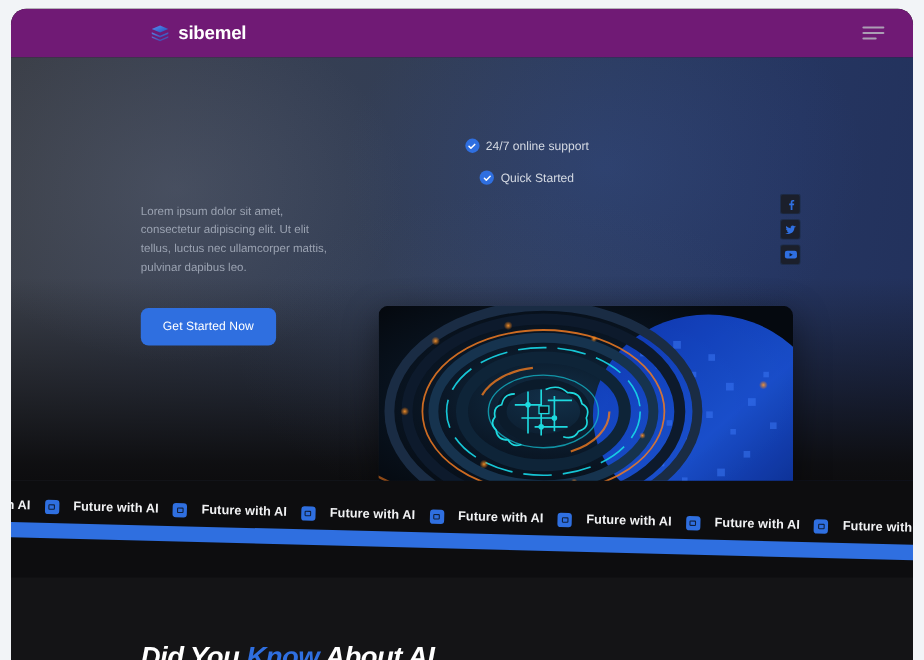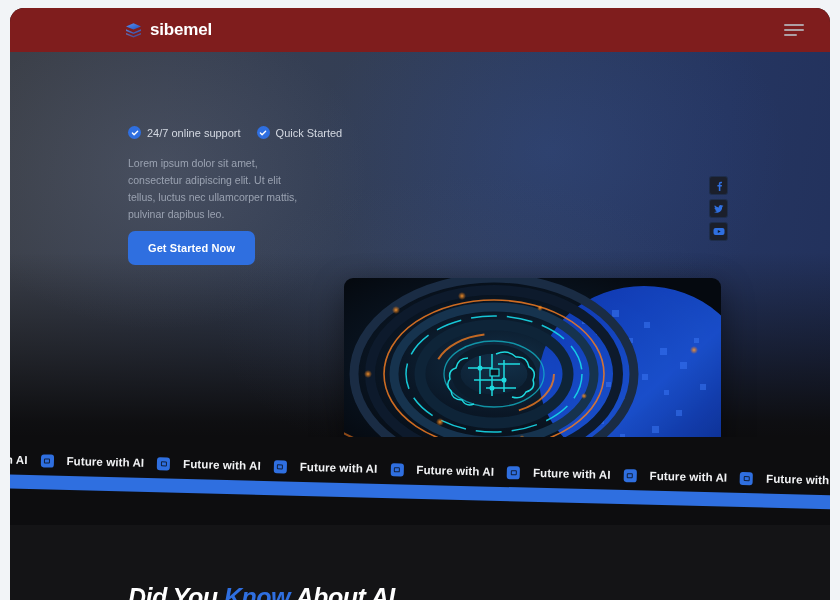--- a/index.html
+++ b/index.html
@@ -29,25 +29,25 @@
     height: 592px;
     background: #0d0d0f;
     border-radius: 14px 14px 0 0;
     overflow: hidden;
   }
 
   
   #navbar {
     position: relative;
     height: 44px;
-    background: #7f1d1d;
+    background: #701a75;
     display: flex;
     align-items: center;
     justify-content: space-between;
-    padding: 0 24px 0 6px;
+    padding: 0 24px 0 18px;
     z-index: 40;
   }
 
   .brand {
     display: flex;
     align-items: center;
     gap: 7px;
     padding-left: 108px;
   }
 
@@ -140,20 +140,21 @@
     max-width: 470px;
   }
   .headline .accent { color: #2f6fe0; }
 
   
   .badge-row {
     display: flex;
     align-items: center;
     gap: 16px;
     margin-top: 32px;
+    flex-direction: column;
   }
   .badge {
     display: flex;
     align-items: center;
     gap: 6px;
     font-size: 11px;
     color: #d4d9e2;
     white-space: nowrap;
   }
   .badge-check {
@@ -170,29 +171,29 @@
     font-size: 10.5px;
     line-height: 1.62;
     color: #9aa2b1;
     max-width: 180px;
   }
 
   .cta {
     display: inline-flex;
     align-items: center;
     justify-content: center;
-    margin-top: 8px;
+    margin-top: 28px;
     height: 34px;
     padding: 0 20px;
     border: none;
     border-radius: 7px;
     background: #2f6fe0;
     color: #ffffff;
     font-size: 11px;
-    font-weight: 700;
+    font-weight: 400;
     font-family: "Liberation Sans", sans-serif;
     cursor: pointer;
     letter-spacing: .1px;
   }
 
   
   .hero-media {
     position: absolute;
     left: 334px;
     top: 226px;

